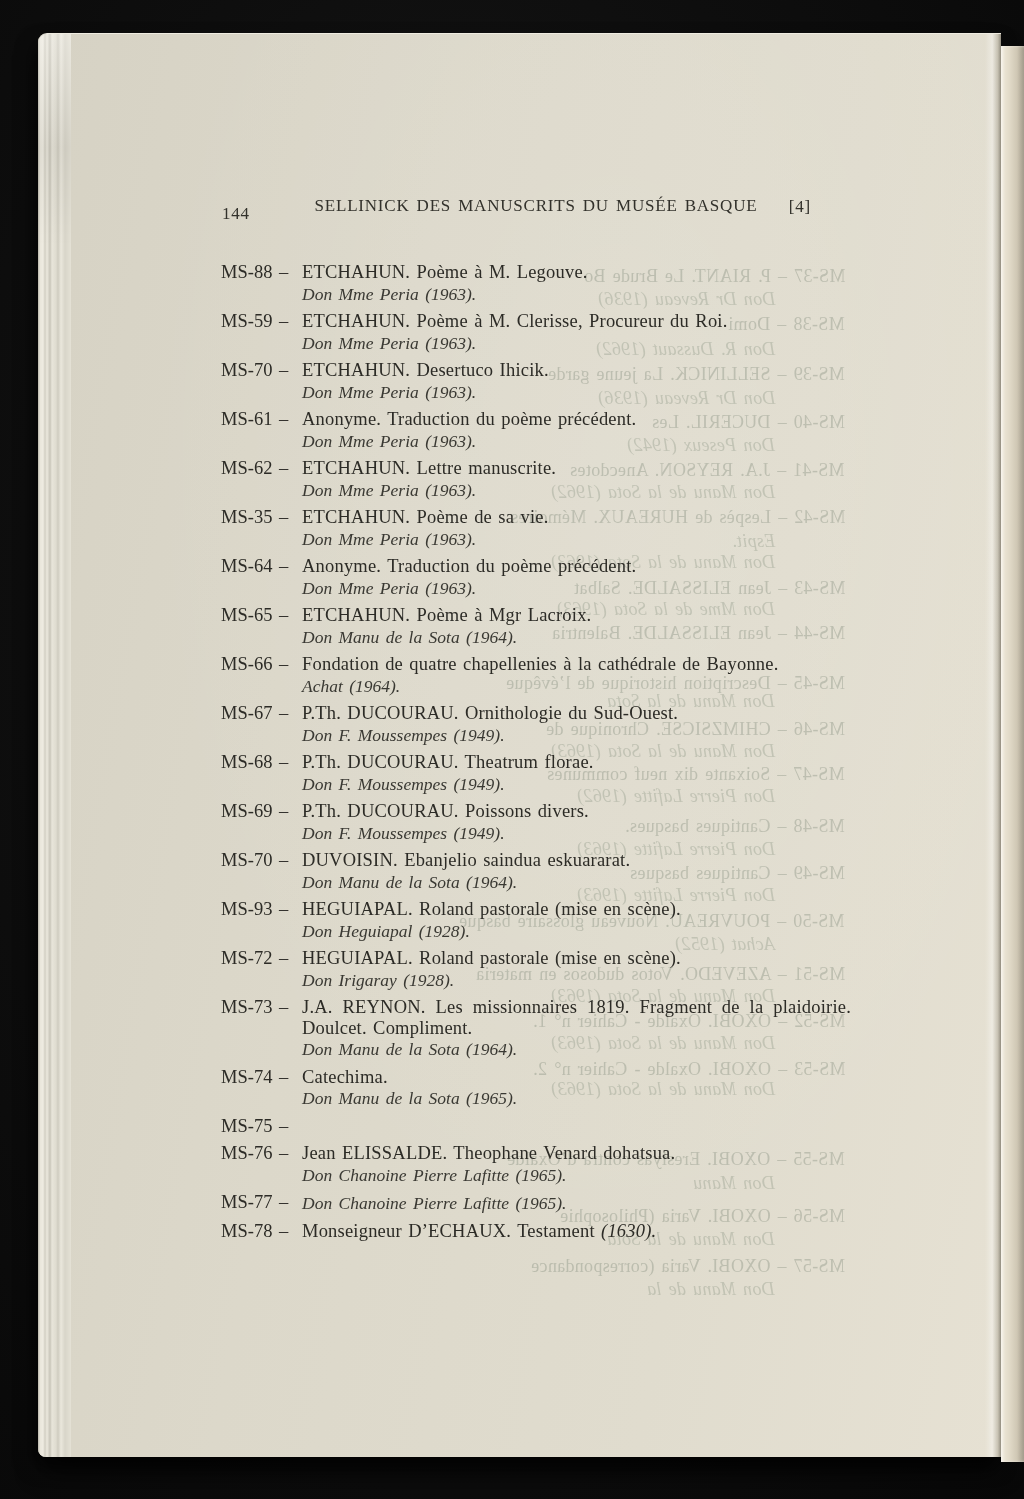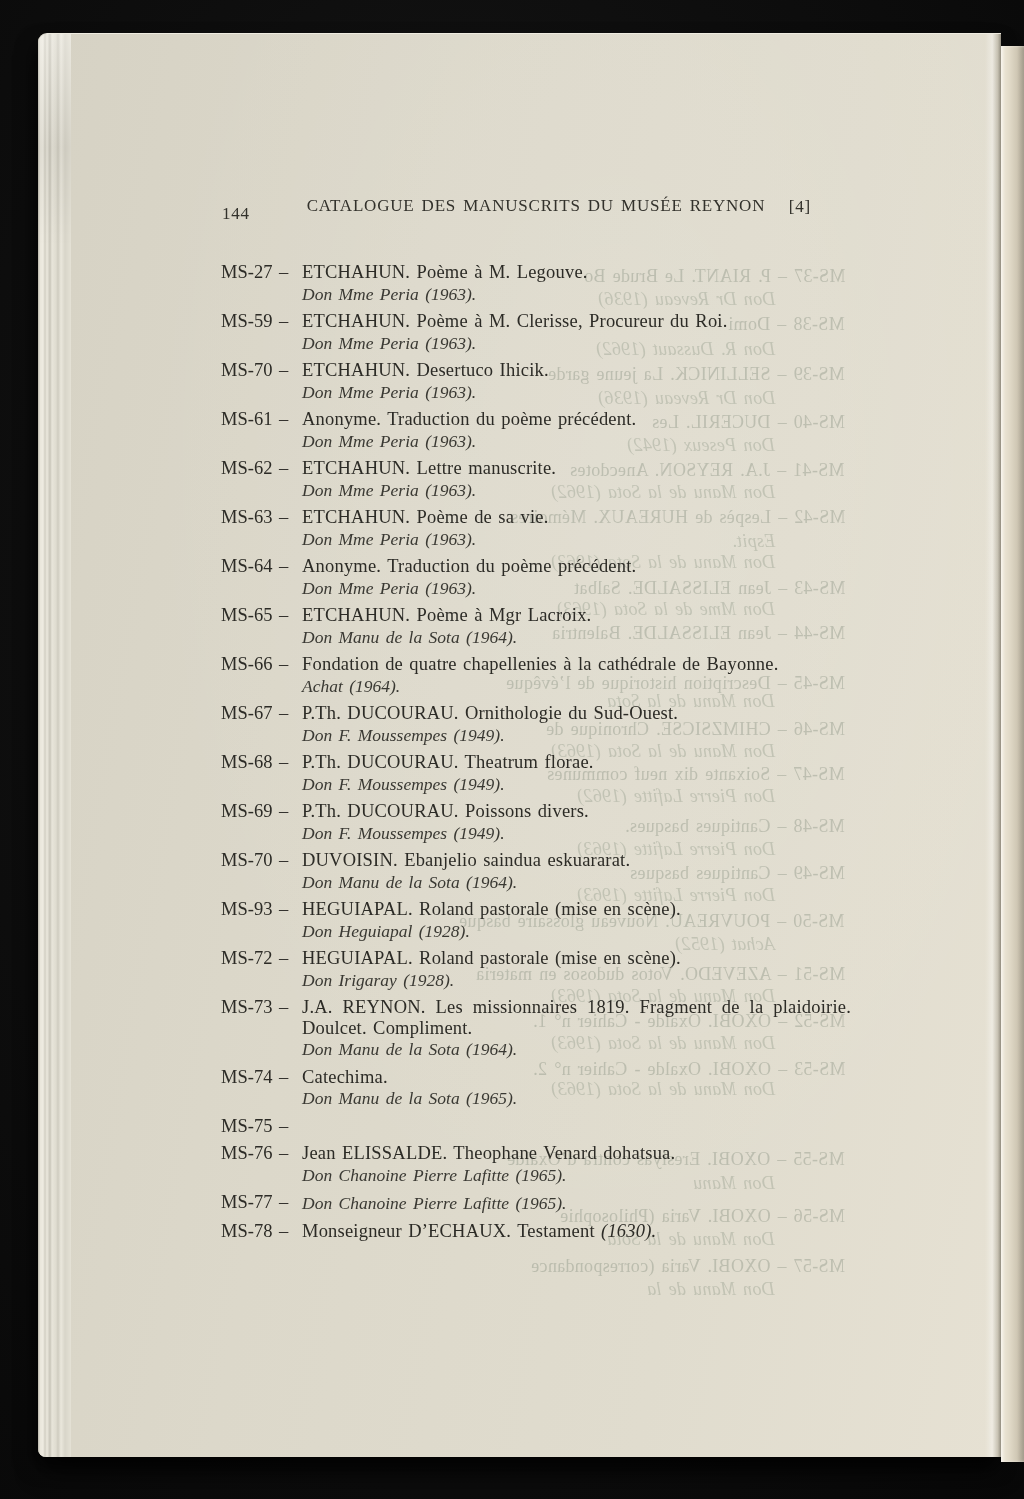--- a/index.html
+++ b/index.html
@@ -122,27 +122,27 @@
         <div class="ghost g-i" style="top: 1139px;">Don Manu</div>
         <div class="ghost" style="top: 1172px;">MS-56 – OXOBI. Varia (Philosophie</div>
         <div class="ghost g-i" style="top: 1195px;">Don Manu de la Sota</div>
         <div class="ghost" style="top: 1222px;">MS-57 – OXOBI. Varia (correspondance</div>
         <div class="ghost g-i" style="top: 1245px;">Don Manu de la</div>
       </div>
 
     <div class="content">
       <div class="pg-header">
         <span class="pg-num">144</span>
-        <span class="pg-title">CATALOGUE DES MANUSCRITS DU MUSÉE REYNON</span>
+        <span class="pg-title">SELLINICK DES MANUSCRITS DU MUSÉE BASQUE</span>
         <span class="pg-brkt">[4]</span>
       </div>
 
       <div class="entries">
   <div class="entry">
-    <span class="e-id">MS-27</span>
+    <span class="e-id">MS-88</span>
     <span class="e-dash">–</span>
     <span class="e-body">
       <span class="e-title"><span class="t-main">ETCHAHUN. Poème à M. Legouve.</span> </span>
       <span class="e-prov">Don Mme Peria (1963).</span>
     </span>
   </div>
 
   <div class="entry">
     <span class="e-id">MS-59</span>
     <span class="e-dash">–</span>
@@ -173,21 +173,21 @@
   <div class="entry">
     <span class="e-id">MS-62</span>
     <span class="e-dash">–</span>
     <span class="e-body">
       <span class="e-title"><span class="t-main">ETCHAHUN. Lettre manuscrite.</span> </span>
       <span class="e-prov">Don Mme Peria (1963).</span>
     </span>
   </div>
 
   <div class="entry">
-    <span class="e-id">MS-63</span>
+    <span class="e-id">MS-35</span>
     <span class="e-dash">–</span>
     <span class="e-body">
       <span class="e-title"><span class="t-main">ETCHAHUN. Poème de sa vie.</span> </span>
       <span class="e-prov">Don Mme Peria (1963).</span>
     </span>
   </div>
 
   <div class="entry">
     <span class="e-id">MS-64</span>
     <span class="e-dash">–</span>

